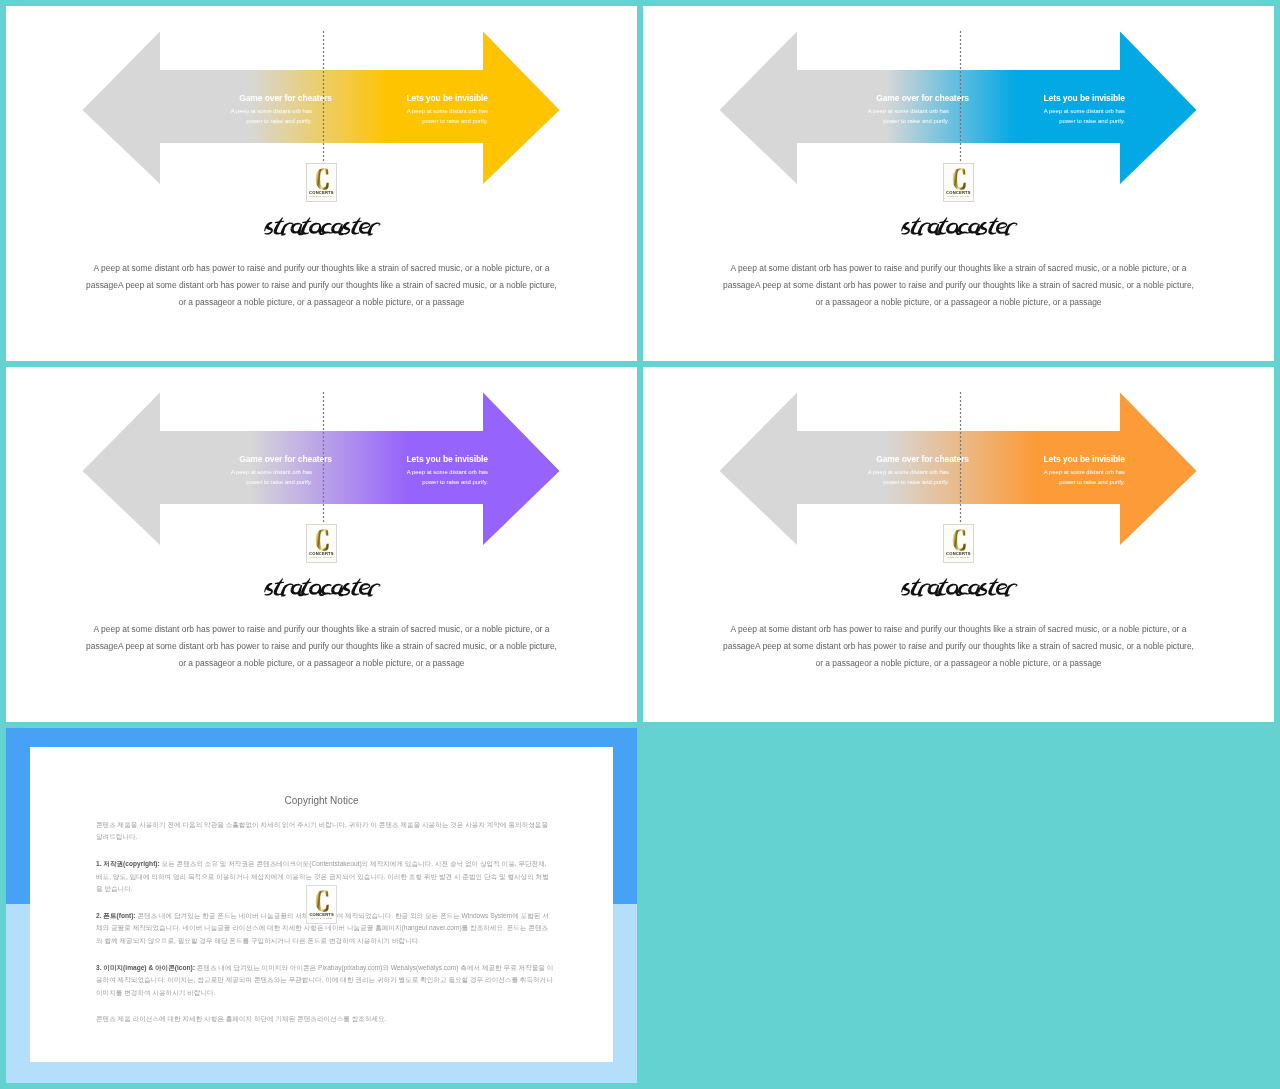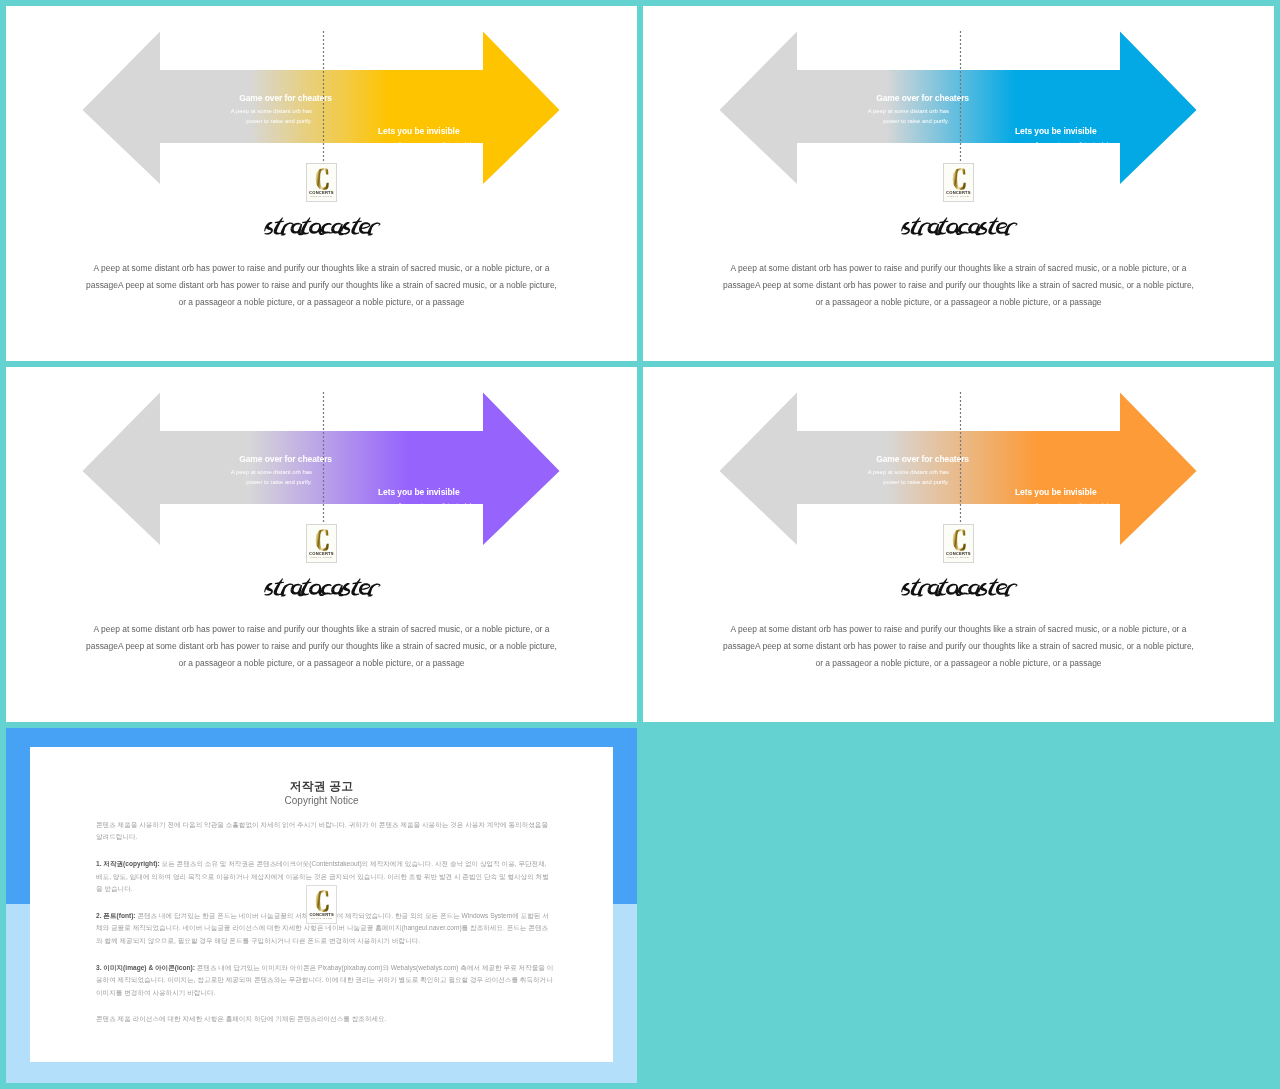--- a/index.html
+++ b/index.html
@@ -12,21 +12,21 @@
   .s2{left:643px;top:6px;width:631px;height:355px;}
   .s3{left:6px;top:367px;width:631px;height:355px;}
   .s4{left:643px;top:367px;width:631px;height:355px;}
   .s5{left:6px;top:728px;width:631px;height:355px;background:#47a2f6;}
 
   .arrowsvg{position:absolute;left:0;top:0;}
   .lbl{position:absolute;color:#fff;}
   .lbl .t{font-weight:bold;font-size:8.5px;letter-spacing:-0.1px;white-space:nowrap;}
   .lbl .d{font-size:5.9px;line-height:10.3px;margin-top:3.0px;width:90px;}
   .left-lbl{left:168px;top:87px;width:110px;text-align:right;margin-left:48px;}
-  .right-lbl{left:372px;top:87px;width:110px;margin-top:33px;}
+  .right-lbl{left:372px;top:87px;width:110px;text-align:right;}
   .right-lbl .d{margin-left:20px;}
 
   .dashline{position:absolute;left:313.6px;top:25px;width:7px;height:172px;}
   .logobox{position:absolute;left:299.6px;top:157px;width:31.6px;height:39px;border:1px solid #d6d6d6;background:#fdfdf8;}
   .logo-c{position:absolute;left:8.4px;top:4.2px;width:14.2px;height:22px;}
   .logo-n{position:absolute;left:0;right:0;top:25.6px;text-align:center;font-size:4.1px;font-weight:bold;letter-spacing:.2px;color:#2f2819;}
   .logo-s{position:absolute;left:0;right:0;top:30.8px;text-align:center;font-size:2.5px;letter-spacing:.65px;color:#9a8a62;}
   .brand{position:absolute;left:257px;top:210px;width:119px;height:20.5px;}
   .body-txt{position:absolute;left:76px;right:76px;top:254px;text-align:center;
             font-size:8.45px;line-height:16.9px;color:#616161;}
@@ -231,21 +231,20 @@
     <title>stratocaster</title>
     <g transform="skewX(-12)">
           <path d="M11.5 -30.2L11.4 -38.8 11.8 -46.7 12.6 -54.0 13.9 -60.7 15.6 -66.7 17.6 -72.2 20.0 -77.0 22.6 -81.2 25.5 -84.9 28.7 -87.9 32.0 -90.4 35.6 -92.4 39.4 -93.8 43.5 -94.8 48.0 -95.1 52.9 -94.8 53.9 -103.2 48.3 -104.0 42.6 -104.1 37.1 -103.4 31.7 -101.8 26.6 -99.3 21.9 -96.1 17.7 -92.2 13.8 -87.5 10.5 -82.2 7.7 -76.3 5.5 -69.8 3.8 -62.8 2.6 -55.3 2.1 -47.2 2.1 -38.7 2.7 -29.8 Z M51.6 -102.8L48.7 -101.8 45.7 -100.8 42.5 -99.7 39.3 -98.6 36.0 -97.4 32.7 -96.1 29.4 -94.6 26.1 -93.0 22.9 -91.2 19.8 -89.1 16.8 -86.7 14.0 -83.8 11.5 -80.3 9.5 -76.2 8.1 -71.6 7.6 -67.7 31.6 -68.3 30.9 -70.2 30.4 -71.0 30.2 -72.1 30.3 -73.5 30.8 -75.1 31.7 -76.9 33.1 -78.8 34.9 -80.7 36.9 -82.7 39.3 -84.6 41.8 -86.5 44.4 -88.3 47.2 -90.1 49.9 -91.9 52.6 -93.6 55.2 -95.2 Z M8.2 -64.1L10.0 -59.5 13.5 -54.5 17.7 -50.6 22.1 -47.8 26.6 -45.6 31.0 -43.9 35.5 -42.4 39.7 -41.2 43.8 -40.0 47.5 -38.9 50.8 -37.8 53.5 -36.8 55.6 -35.8 57.1 -35.0 58.1 -34.4 59.1 -32.3 72.7 -35.7 72.1 -40.0 70.0 -44.7 66.9 -48.7 63.2 -52.0 59.3 -54.6 55.2 -56.9 51.1 -59.0 47.0 -60.8 43.2 -62.6 39.6 -64.3 36.5 -65.9 34.0 -67.5 32.4 -68.8 31.5 -69.8 31.3 -70.2 30.9 -71.9 Z M59.0 -35.1L58.3 -32.0 57.4 -29.7 56.2 -27.6 54.8 -25.5 53.0 -23.6 50.9 -21.8 48.4 -20.1 45.6 -18.6 42.5 -17.3 38.9 -16.1 35.1 -15.3 31.0 -14.7 26.6 -14.4 21.9 -14.5 17.0 -15.0 11.7 -15.9 9.6 -8.1 14.9 -6.1 20.4 -4.6 25.8 -3.5 31.1 -3.0 36.4 -2.9 41.4 -3.3 46.3 -4.2 50.9 -5.7 55.3 -7.6 59.4 -10.0 63.0 -12.8 66.2 -16.2 68.8 -20.0 70.9 -24.2 72.2 -28.7 72.8 -32.9 Z M124.5 -141.6L120.7 -135.5 116.9 -129.1 112.9 -122.4 109.0 -115.5 105.1 -108.5 101.3 -101.2 97.6 -93.9 94.2 -86.5 90.9 -79.1 87.9 -71.8 85.3 -64.4 83.0 -57.2 81.2 -50.0 79.8 -42.9 79.1 -36.0 79.1 -29.9 106.1 -30.1 105.9 -35.0 106.1 -39.8 106.8 -45.3 107.7 -51.3 109.1 -57.7 110.7 -64.5 112.5 -71.6 114.5 -79.0 116.7 -86.5 119.0 -94.0 121.3 -101.7 123.7 -109.3 125.9 -116.8 128.1 -124.2 130.1 -131.5 131.8 -138.4 Z M79.5 -26.7L81.3 -22.3 84.0 -17.5 87.4 -13.3 91.3 -9.9 95.5 -7.2 100.0 -5.2 104.6 -3.8 109.3 -3.1 114.1 -2.9 118.9 -3.1 123.7 -3.8 128.6 -4.9 133.4 -6.5 138.2 -8.4 143.0 -10.7 147.6 -13.3 144.4 -20.7 139.6 -19.2 135.1 -18.2 130.8 -17.6 126.6 -17.4 122.8 -17.5 119.2 -18.0 116.0 -18.8 113.2 -19.9 110.8 -21.2 108.9 -22.7 107.5 -24.2 106.5 -25.8 106.0 -27.4 105.7 -28.9 105.7 -30.5 105.6 -33.3 Z M75.4 -95.0L107.7 -97.3 146.6 -105.8 145.3 -114.2 105.9 -110.7 74.1 -105.0 Z M158.0 -85.6L155.8 -80.9 153.6 -76.2 151.6 -71.3 149.6 -66.5 147.7 -61.6 146.0 -56.6 144.4 -51.6 142.9 -46.6 141.6 -41.6 140.5 -36.6 139.5 -31.6 138.8 -26.6 138.3 -21.6 138.0 -16.7 138.0 -11.8 138.3 -7.3 164.3 -8.7 164.1 -12.6 164.0 -16.4 164.1 -20.3 164.2 -24.4 164.4 -28.7 164.7 -33.1 165.1 -37.7 165.5 -42.4 166.0 -47.2 166.5 -52.1 167.0 -57.0 167.5 -62.0 168.1 -67.1 168.6 -72.2 169.1 -77.3 169.5 -82.4 Z M142.3 1.4L144.6 2.6 147.6 4.0 150.6 4.9 153.6 5.4 156.5 5.6 159.3 5.4 162.1 5.1 164.8 4.5 167.5 3.7 170.1 2.7 172.6 1.6 175.1 0.2 177.5 -1.3 179.8 -2.9 181.9 -4.8 183.8 -6.7 179.3 -13.3 177.1 -12.4 175.1 -11.8 173.0 -11.4 171.1 -11.2 169.1 -11.1 167.3 -11.3 165.6 -11.6 164.1 -12.0 162.7 -12.5 161.5 -13.2 160.6 -13.9 160.0 -14.7 159.7 -15.5 159.8 -16.1 160.3 -16.5 160.3 -17.4 Z M166.3 -56.7L168.4 -61.6 170.6 -65.9 173.0 -69.7 175.6 -73.3 178.3 -76.5 181.2 -79.3 184.2 -81.8 187.3 -83.9 190.6 -85.7 193.9 -87.2 197.4 -88.3 200.9 -89.1 204.6 -89.4 208.3 -89.4 212.0 -89.1 215.9 -88.2 218.4 -95.8 214.2 -97.5 209.8 -98.9 205.2 -99.8 200.4 -100.2 195.7 -100.1 190.8 -99.6 186.0 -98.6 181.2 -97.1 176.4 -95.0 171.7 -92.5 167.1 -89.5 162.6 -86.0 158.4 -82.0 154.3 -77.5 150.4 -72.5 147.0 -67.3 Z M215.6 -88.3L217.2 -87.6 218.2 -86.9 218.9 -86.3 219.2 -85.9 219.4 -85.6 219.4 -85.6 219.4 -85.6 219.4 -85.5 219.3 -85.3 219.1 -84.9 218.7 -84.4 218.0 -83.8 217.1 -83.2 215.9 -82.6 214.5 -82.0 212.8 -81.5 214.4 -74.5 216.5 -74.9 218.6 -75.4 220.6 -76.2 222.4 -77.1 224.0 -78.2 225.4 -79.6 226.5 -81.1 227.4 -83.0 227.8 -85.0 227.7 -87.1 227.1 -89.1 226.0 -90.9 224.5 -92.5 222.8 -93.8 220.8 -94.8 218.7 -95.7 Z M286.8 -90.2L281.9 -92.9 276.4 -95.1 270.7 -96.6 264.8 -97.4 258.9 -97.5 253.0 -96.9 247.2 -95.7 241.5 -93.8 236.0 -91.3 230.8 -88.1 226.0 -84.1 221.6 -79.5 217.8 -74.1 214.7 -68.0 212.5 -61.3 211.3 -55.0 237.2 -53.0 236.9 -57.6 237.0 -61.1 237.7 -64.5 238.9 -67.8 240.6 -70.9 242.9 -73.9 245.7 -76.7 248.9 -79.2 252.4 -81.3 256.4 -82.9 260.5 -84.2 264.8 -84.9 269.3 -85.1 273.7 -84.7 278.2 -83.6 282.8 -81.8 Z M211.3 -53.3L212.0 -47.5 213.5 -41.4 215.6 -35.7 218.4 -30.5 221.9 -25.9 225.8 -21.9 230.1 -18.5 234.8 -15.8 239.8 -13.8 244.9 -12.4 250.2 -11.6 255.6 -11.5 261.0 -11.9 266.4 -12.9 271.8 -14.5 276.7 -16.4 271.5 -31.6 267.1 -30.3 263.3 -29.6 259.5 -29.4 256.1 -29.6 252.8 -30.1 249.9 -31.0 247.2 -32.2 244.9 -33.7 242.9 -35.4 241.2 -37.3 239.8 -39.4 238.7 -41.7 237.9 -44.3 237.3 -47.2 237.1 -50.4 237.3 -54.7 Z M279.1 -17.8L282.4 -19.9 285.6 -22.8 288.5 -26.2 290.9 -29.9 292.9 -33.9 294.6 -38.1 296.0 -42.6 297.0 -47.2 297.8 -52.0 298.3 -56.8 298.5 -61.9 298.5 -67.0 298.3 -72.1 297.9 -77.4 297.3 -82.7 296.5 -88.0 287.3 -88.0 286.5 -82.9 285.6 -77.8 284.7 -73.0 283.8 -68.2 282.8 -63.7 281.8 -59.3 280.8 -55.2 279.7 -51.3 278.6 -47.7 277.4 -44.4 276.2 -41.4 274.9 -38.6 273.6 -36.2 272.3 -34.1 271.0 -32.2 269.1 -30.2 Z M287.4 -88.7L285.5 -82.1 283.7 -75.8 282.1 -69.7 280.6 -63.8 279.3 -58.1 278.2 -52.5 277.3 -47.2 276.5 -42.1 275.9 -37.2 275.6 -32.5 275.4 -27.9 275.5 -23.5 275.8 -19.3 276.4 -15.2 277.2 -11.3 278.3 -8.1 302.0 -15.9 301.2 -18.2 300.6 -20.4 299.9 -23.0 299.4 -25.9 298.8 -29.3 298.3 -33.0 297.9 -37.0 297.5 -41.4 297.2 -46.1 297.0 -51.1 296.8 -56.4 296.6 -62.0 296.5 -67.9 296.5 -74.1 296.5 -80.6 296.5 -87.3 Z M281.8 -2.7L284.5 -1.1 287.9 0.6 291.4 1.9 294.9 2.7 298.4 3.2 301.9 3.4 305.3 3.2 308.7 2.7 312.1 2.0 315.4 1.0 318.7 -0.2 321.8 -1.6 324.9 -3.3 327.9 -5.2 330.7 -7.4 333.3 -9.6 328.9 -16.4 326.1 -15.1 323.3 -14.2 320.7 -13.5 318.0 -13.1 315.5 -12.9 313.0 -12.9 310.7 -13.1 308.5 -13.5 306.5 -14.1 304.6 -14.8 303.1 -15.7 301.7 -16.6 300.6 -17.7 299.8 -18.7 299.3 -19.8 298.5 -21.3 Z M345.2 -141.6L341.4 -135.5 337.6 -129.1 333.7 -122.4 329.7 -115.5 325.8 -108.5 322.0 -101.2 318.4 -93.9 314.9 -86.5 311.6 -79.1 308.6 -71.8 306.0 -64.4 303.7 -57.2 301.9 -50.0 300.6 -42.9 299.8 -36.0 299.8 -29.9 326.8 -30.1 326.6 -35.0 326.9 -39.8 327.5 -45.3 328.5 -51.3 329.8 -57.7 331.4 -64.5 333.2 -71.6 335.3 -79.0 337.5 -86.5 339.7 -94.0 342.1 -101.7 344.4 -109.3 346.7 -116.8 348.8 -124.2 350.8 -131.5 352.6 -138.4 Z M300.2 -26.7L302.0 -22.3 304.7 -17.5 308.1 -13.3 312.0 -9.9 316.2 -7.2 320.7 -5.2 325.3 -3.8 330.0 -3.1 334.8 -2.9 339.6 -3.1 344.4 -3.8 349.3 -4.9 354.1 -6.5 358.9 -8.4 363.7 -10.7 368.3 -13.3 365.1 -20.7 360.3 -19.2 355.8 -18.2 351.5 -17.6 347.4 -17.4 343.5 -17.5 339.9 -18.0 336.7 -18.8 333.9 -19.9 331.5 -21.2 329.6 -22.7 328.2 -24.2 327.3 -25.8 326.7 -27.4 326.4 -28.9 326.4 -30.5 326.4 -33.3 Z M296.1 -95.0L328.5 -97.3 367.3 -105.8 366.0 -114.2 326.6 -110.7 294.9 -105.0 Z M439.8 -90.6L434.3 -93.4 428.2 -95.5 422.1 -97.0 415.9 -97.7 409.6 -97.9 403.4 -97.3 397.4 -96.1 391.5 -94.2 385.8 -91.6 380.5 -88.3 375.5 -84.3 371.0 -79.6 367.2 -74.2 364.1 -68.1 362.0 -61.3 360.8 -55.0 386.8 -53.0 386.5 -57.6 386.6 -61.1 387.3 -64.4 388.6 -67.6 390.4 -70.7 392.7 -73.7 395.5 -76.4 398.8 -78.8 402.6 -80.9 406.7 -82.6 411.2 -83.8 415.8 -84.5 420.7 -84.7 425.7 -84.2 430.7 -83.2 435.9 -81.4 Z M360.8 -53.2L361.6 -47.0 363.2 -40.5 365.6 -34.5 368.8 -29.0 372.6 -24.2 377.0 -20.0 381.8 -16.6 387.0 -13.9 392.5 -12.0 398.2 -10.7 404.0 -10.1 410.0 -10.1 416.0 -10.7 422.0 -11.9 428.1 -13.7 433.7 -16.0 427.8 -32.0 422.8 -30.3 418.2 -29.3 413.9 -28.8 409.7 -28.7 405.8 -29.1 402.2 -29.9 399.0 -31.1 396.2 -32.6 393.7 -34.3 391.7 -36.3 390.0 -38.5 388.6 -41.0 387.6 -43.7 387.0 -46.7 386.7 -50.1 386.8 -54.8 Z M435.9 -17.3L439.7 -19.8 443.5 -23.1 446.8 -26.9 449.6 -31.0 451.8 -35.5 453.6 -40.2 454.7 -45.1 455.4 -50.2 455.5 -55.3 455.1 -60.4 454.2 -65.5 452.7 -70.5 450.8 -75.4 448.4 -80.0 445.4 -84.5 442.2 -88.5 433.6 -83.5 435.2 -79.1 436.4 -75.0 437.3 -70.9 437.8 -67.0 438.1 -63.1 438.1 -59.4 437.8 -55.8 437.3 -52.3 436.5 -49.0 435.6 -45.9 434.5 -43.0 433.2 -40.3 431.7 -37.7 430.0 -35.3 428.1 -33.1 425.6 -30.7 Z M443.1 -61.2L443.2 -57.0 443.3 -53.1 443.3 -49.2 443.3 -45.4 443.4 -41.7 443.5 -38.1 443.6 -34.6 443.8 -31.1 444.1 -27.8 444.5 -24.5 445.1 -21.2 445.8 -18.1 446.7 -15.0 447.9 -11.9 449.3 -9.0 450.8 -6.6 467.7 -17.4 466.6 -18.9 465.9 -20.3 465.1 -21.9 464.4 -23.8 463.6 -26.0 462.8 -28.4 462.1 -31.0 461.3 -33.9 460.6 -37.0 459.8 -40.2 459.0 -43.6 458.1 -47.2 457.2 -51.0 456.2 -54.8 455.2 -58.8 454.0 -62.8 Z M453.0 -4.2L455.4 -2.8 458.3 -1.3 461.4 -0.2 464.4 0.5 467.5 1.0 470.7 1.1 473.8 1.0 476.9 0.6 479.9 0.0 482.9 -0.9 485.8 -2.0 488.6 -3.4 491.4 -5.0 494.0 -6.9 496.5 -8.9 498.8 -11.1 494.5 -16.9 492.0 -15.6 489.6 -14.6 487.2 -13.8 484.9 -13.3 482.6 -13.0 480.4 -12.8 478.3 -12.9 476.3 -13.1 474.5 -13.6 472.7 -14.1 471.1 -14.8 469.7 -15.6 468.5 -16.5 467.5 -17.4 466.6 -18.4 465.5 -19.8 Z M536.8 -85.7L533.0 -88.9 528.3 -91.8 523.2 -93.9 517.7 -95.4 512.0 -96.2 506.0 -96.3 499.9 -95.7 493.9 -94.5 487.8 -92.5 482.0 -89.8 476.3 -86.2 471.1 -81.8 466.3 -76.5 462.3 -70.3 459.1 -63.2 457.1 -56.3 482.7 -51.7 483.0 -57.0 483.7 -60.9 485.0 -64.6 486.8 -68.1 489.2 -71.3 492.2 -74.3 495.6 -76.8 499.4 -79.0 503.4 -80.8 507.7 -82.0 512.0 -82.7 516.2 -83.0 520.3 -82.6 524.2 -81.8 527.8 -80.5 531.2 -78.3 Z M456.9 -54.7L457.1 -48.5 458.0 -41.8 459.9 -35.5 462.6 -29.9 466.2 -24.9 470.3 -20.6 475.0 -17.1 480.0 -14.4 485.3 -12.4 490.8 -11.1 496.5 -10.4 502.2 -10.3 508.1 -10.7 513.9 -11.7 519.8 -13.3 525.4 -15.3 521.3 -28.7 516.2 -27.5 511.5 -26.8 507.0 -26.6 502.7 -26.9 498.7 -27.5 495.1 -28.6 492.0 -29.9 489.2 -31.6 487.0 -33.5 485.2 -35.5 483.8 -37.7 482.9 -40.0 482.3 -42.6 482.0 -45.4 482.2 -48.7 482.9 -53.3 Z M520.1 -15.8L522.4 -14.9 524.9 -14.0 527.5 -13.2 530.1 -12.5 532.7 -12.0 535.4 -11.7 538.0 -11.4 540.7 -11.4 543.4 -11.4 546.0 -11.7 548.6 -12.1 551.2 -12.7 553.7 -13.4 556.1 -14.4 558.4 -15.5 560.5 -16.8 557.3 -23.2 555.3 -22.4 553.4 -21.8 551.5 -21.4 549.6 -21.2 547.6 -21.1 545.6 -21.1 543.5 -21.3 541.5 -21.6 539.5 -22.1 537.5 -22.6 535.6 -23.3 533.7 -24.1 531.8 -25.0 530.1 -25.9 528.4 -27.0 526.6 -28.2 Z M614.3 -90.2L609.4 -92.9 603.9 -95.1 598.2 -96.6 592.4 -97.4 586.5 -97.5 580.6 -96.9 574.7 -95.7 569.0 -93.8 563.6 -91.3 558.3 -88.1 553.5 -84.1 549.1 -79.5 545.3 -74.1 542.2 -68.0 540.0 -61.3 538.8 -55.0 564.8 -53.0 564.4 -57.6 564.5 -61.1 565.2 -64.5 566.4 -67.8 568.2 -70.9 570.4 -73.9 573.2 -76.7 576.4 -79.2 580.0 -81.3 583.9 -82.9 588.0 -84.2 592.3 -84.9 596.8 -85.1 601.2 -84.7 605.7 -83.6 610.3 -81.8 Z M538.8 -53.3L539.5 -47.5 541.0 -41.4 543.2 -35.7 546.0 -30.5 549.4 -25.9 553.3 -21.9 557.7 -18.5 562.4 -15.8 567.3 -13.8 572.5 -12.4 577.7 -11.6 583.1 -11.5 588.5 -11.9 593.9 -12.9 599.3 -14.5 604.3 -16.4 599.0 -31.6 594.6 -30.3 590.8 -29.6 587.1 -29.4 583.6 -29.6 580.3 -30.1 577.4 -31.0 574.7 -32.2 572.4 -33.7 570.4 -35.4 568.7 -37.3 567.3 -39.4 566.2 -41.7 565.4 -44.3 564.8 -47.2 564.6 -50.4 564.8 -54.7 Z M606.7 -17.8L609.9 -19.9 613.1 -22.8 616.0 -26.2 618.4 -29.9 620.5 -33.9 622.1 -38.1 623.5 -42.6 624.5 -47.2 625.3 -52.0 625.8 -56.8 626.0 -61.9 626.0 -67.0 625.8 -72.1 625.4 -77.4 624.8 -82.7 624.0 -88.0 614.8 -88.0 614.0 -82.9 613.1 -77.8 612.2 -73.0 611.3 -68.2 610.3 -63.7 609.3 -59.3 608.3 -55.2 607.2 -51.3 606.1 -47.7 604.9 -44.4 603.7 -41.4 602.4 -38.6 601.2 -36.2 599.9 -34.1 598.5 -32.2 596.6 -30.2 Z M614.9 -88.7L613.0 -82.1 611.2 -75.8 609.6 -69.7 608.1 -63.8 606.9 -58.1 605.7 -52.5 604.8 -47.2 604.0 -42.1 603.5 -37.2 603.1 -32.5 602.9 -27.9 603.0 -23.5 603.3 -19.3 603.9 -15.2 604.8 -11.3 605.8 -8.1 629.5 -15.9 628.7 -18.2 628.1 -20.4 627.5 -23.0 626.9 -25.9 626.3 -29.3 625.9 -33.0 625.4 -37.0 625.1 -41.4 624.8 -46.1 624.5 -51.1 624.3 -56.4 624.2 -62.0 624.1 -67.9 624.0 -74.1 624.0 -80.6 624.0 -87.3 Z M609.3 -2.7L612.0 -1.1 615.4 0.6 618.9 1.9 622.4 2.7 625.9 3.2 629.4 3.4 632.8 3.2 636.3 2.7 639.6 2.0 643.0 1.0 646.2 -0.2 649.4 -1.6 652.4 -3.3 655.4 -5.2 658.2 -7.4 660.8 -9.6 656.4 -16.4 653.6 -15.1 650.9 -14.2 648.2 -13.5 645.5 -13.1 643.0 -12.9 640.5 -12.9 638.2 -13.1 636.0 -13.5 634.0 -14.1 632.2 -14.8 630.6 -15.7 629.2 -16.6 628.2 -17.7 627.4 -18.7 626.8 -19.8 626.0 -21.3 Z M634.5 -30.2L634.4 -38.8 634.8 -46.7 635.6 -54.0 636.9 -60.7 638.6 -66.7 640.6 -72.2 643.0 -77.0 645.6 -81.2 648.5 -84.9 651.7 -87.9 655.0 -90.4 658.6 -92.4 662.4 -93.8 666.5 -94.8 671.0 -95.1 675.9 -94.8 676.9 -103.2 671.3 -104.0 665.6 -104.1 660.1 -103.4 654.7 -101.8 649.6 -99.3 644.9 -96.1 640.7 -92.2 636.8 -87.5 633.5 -82.2 630.7 -76.3 628.5 -69.8 626.8 -62.8 625.6 -55.3 625.1 -47.2 625.1 -38.7 625.7 -29.8 Z M674.6 -102.8L671.7 -101.8 668.7 -100.8 665.5 -99.7 662.3 -98.6 659.0 -97.4 655.7 -96.1 652.4 -94.6 649.1 -93.0 645.9 -91.2 642.8 -89.1 639.8 -86.7 637.0 -83.8 634.5 -80.3 632.5 -76.2 631.1 -71.6 630.6 -67.7 654.6 -68.3 653.9 -70.2 653.4 -71.0 653.2 -72.1 653.3 -73.5 653.8 -75.1 654.7 -76.9 656.1 -78.8 657.9 -80.7 659.9 -82.7 662.3 -84.6 664.8 -86.5 667.4 -88.3 670.2 -90.1 672.9 -91.9 675.6 -93.6 678.2 -95.2 Z M631.2 -64.1L633.0 -59.5 636.5 -54.5 640.7 -50.6 645.1 -47.8 649.6 -45.6 654.0 -43.9 658.5 -42.4 662.7 -41.2 666.8 -40.0 670.5 -38.9 673.8 -37.8 676.5 -36.8 678.6 -35.8 680.1 -35.0 681.1 -34.4 682.1 -32.3 695.7 -35.7 695.1 -40.0 693.0 -44.7 689.9 -48.7 686.2 -52.0 682.3 -54.6 678.2 -56.9 674.1 -59.0 670.0 -60.8 666.2 -62.6 662.6 -64.3 659.5 -65.9 657.0 -67.5 655.4 -68.8 654.5 -69.8 654.3 -70.2 653.9 -71.9 Z M682.0 -35.1L681.3 -32.0 680.4 -29.7 679.2 -27.6 677.8 -25.5 676.0 -23.6 673.9 -21.8 671.4 -20.1 668.6 -18.6 665.5 -17.3 661.9 -16.1 658.1 -15.3 654.0 -14.7 649.6 -14.4 644.9 -14.5 640.0 -15.0 634.7 -15.9 632.6 -8.1 637.9 -6.1 643.4 -4.6 648.8 -3.5 654.1 -3.0 659.4 -2.9 664.4 -3.3 669.3 -4.2 673.9 -5.7 678.3 -7.6 682.4 -10.0 686.0 -12.8 689.2 -16.2 691.8 -20.0 693.9 -24.2 695.2 -28.7 695.8 -32.9 Z M751.0 -141.6L747.3 -135.5 743.4 -129.1 739.5 -122.4 735.6 -115.5 731.7 -108.5 727.9 -101.2 724.2 -93.9 720.7 -86.5 717.5 -79.1 714.5 -71.8 711.8 -64.4 709.6 -57.2 707.7 -50.0 706.4 -42.9 705.7 -36.0 705.6 -29.9 732.6 -30.1 732.5 -35.0 732.7 -39.8 733.3 -45.3 734.3 -51.3 735.6 -57.7 737.2 -64.5 739.1 -71.6 741.1 -79.0 743.3 -86.5 745.6 -94.0 747.9 -101.7 750.2 -109.3 752.5 -116.8 754.6 -124.2 756.6 -131.5 758.4 -138.4 Z M706.0 -26.7L707.8 -22.3 710.6 -17.5 713.9 -13.3 717.8 -9.9 722.1 -7.2 726.5 -5.2 731.2 -3.8 735.9 -3.1 740.6 -2.9 745.5 -3.1 750.3 -3.8 755.1 -4.9 760.0 -6.5 764.8 -8.4 769.5 -10.7 774.1 -13.3 770.9 -20.7 766.2 -19.2 761.7 -18.2 757.3 -17.6 753.2 -17.4 749.3 -17.5 745.8 -18.0 742.6 -18.8 739.7 -19.9 737.4 -21.2 735.5 -22.7 734.1 -24.2 733.1 -25.8 732.5 -27.4 732.3 -28.9 732.2 -30.5 732.2 -33.3 Z M701.9 -95.0L734.3 -97.3 773.2 -105.8 771.9 -114.2 732.4 -110.7 700.7 -105.0 Z M780.4 -47.5L805.7 -50.1 831.5 -57.0 846.1 -68.6 841.3 -75.4 827.4 -67.0 803.4 -61.9 778.9 -56.5 Z M847.9 -71.7L848.5 -75.5 848.2 -79.8 846.8 -83.9 844.7 -87.7 841.8 -91.1 838.3 -94.0 834.4 -96.6 830.0 -98.8 825.2 -100.5 820.2 -101.8 814.8 -102.7 809.3 -103.0 803.6 -102.8 797.8 -102.0 792.0 -100.6 786.7 -98.8 794.0 -81.2 798.1 -83.3 802.0 -84.8 806.0 -85.9 810.0 -86.6 814.1 -86.9 818.0 -86.8 821.8 -86.4 825.4 -85.7 828.7 -84.7 831.6 -83.5 834.1 -82.1 836.1 -80.5 837.6 -78.9 838.8 -77.1 839.4 -75.1 839.5 -72.3 Z M784.9 -97.8L780.2 -95.0 775.5 -90.7 771.6 -85.8 768.5 -80.3 766.1 -74.5 764.5 -68.3 763.7 -62.0 763.5 -55.6 764.1 -49.2 765.4 -42.9 767.4 -36.8 770.3 -30.9 773.9 -25.5 778.4 -20.6 783.7 -16.6 789.0 -13.8 798.7 -30.2 795.3 -32.7 793.0 -35.1 791.0 -37.9 789.4 -41.1 788.0 -44.6 787.0 -48.3 786.3 -52.3 786.0 -56.4 786.0 -60.4 786.5 -64.4 787.2 -68.2 788.3 -71.7 789.6 -74.8 791.2 -77.5 792.9 -79.8 795.7 -82.2 Z M790.2 -13.2L794.7 -11.6 799.6 -10.3 804.5 -9.4 809.4 -9.0 814.2 -8.9 818.9 -9.2 823.5 -9.8 828.0 -10.7 832.3 -11.9 836.5 -13.4 840.4 -15.2 844.2 -17.2 847.8 -19.4 851.1 -21.8 854.1 -24.4 856.7 -27.0 852.1 -33.0 849.1 -31.3 846.1 -29.8 842.9 -28.5 839.7 -27.4 836.3 -26.4 832.8 -25.7 829.2 -25.1 825.7 -24.8 822.1 -24.7 818.5 -24.8 814.9 -25.1 811.3 -25.7 807.9 -26.6 804.5 -27.6 801.1 -29.0 797.5 -30.8 Z M859.3 -85.6L857.1 -80.9 854.9 -76.2 852.9 -71.3 850.9 -66.5 849.0 -61.6 847.3 -56.6 845.7 -51.6 844.2 -46.6 842.9 -41.6 841.8 -36.6 840.8 -31.6 840.1 -26.6 839.6 -21.6 839.4 -16.7 839.4 -11.8 839.6 -7.3 865.6 -8.7 865.4 -12.6 865.4 -16.4 865.4 -20.3 865.5 -24.4 865.7 -28.7 866.0 -33.1 866.4 -37.7 866.8 -42.4 867.3 -47.2 867.8 -52.1 868.3 -57.0 868.9 -62.0 869.4 -67.1 869.9 -72.2 870.4 -77.3 870.9 -82.4 Z M843.6 1.4L845.9 2.6 848.9 4.0 851.9 4.9 854.9 5.4 857.8 5.6 860.6 5.4 863.4 5.1 866.1 4.5 868.8 3.7 871.4 2.7 873.9 1.6 876.4 0.2 878.8 -1.3 881.1 -2.9 883.3 -4.8 885.1 -6.7 880.6 -13.3 878.4 -12.4 876.4 -11.8 874.4 -11.4 872.4 -11.2 870.5 -11.1 868.6 -11.3 866.9 -11.6 865.4 -12.0 864.0 -12.5 862.8 -13.2 861.9 -13.9 861.3 -14.7 861.0 -15.5 861.1 -16.1 861.6 -16.5 861.6 -17.4 Z M867.6 -56.7L869.8 -61.6 871.9 -65.9 874.3 -69.7 876.9 -73.3 879.6 -76.5 882.5 -79.3 885.5 -81.8 888.6 -83.9 891.9 -85.7 895.2 -87.2 898.7 -88.3 902.3 -89.1 905.9 -89.4 909.6 -89.4 913.3 -89.1 917.3 -88.2 919.7 -95.8 915.6 -97.5 911.1 -98.9 906.5 -99.8 901.8 -100.2 897.0 -100.1 892.1 -99.6 887.3 -98.6 882.5 -97.1 877.7 -95.0 873.0 -92.5 868.4 -89.5 864.0 -86.0 859.7 -82.0 855.6 -77.5 851.8 -72.5 848.3 -67.3 Z M916.9 -88.3L918.5 -87.6 919.5 -86.9 920.2 -86.3 920.6 -85.9 920.7 -85.6 920.7 -85.6 920.7 -85.6 920.7 -85.5 920.6 -85.3 920.4 -84.9 920.0 -84.4 919.3 -83.8 918.4 -83.2 917.2 -82.6 915.8 -82.0 914.1 -81.5 915.7 -74.5 917.8 -74.9 919.9 -75.4 921.9 -76.2 923.7 -77.1 925.3 -78.2 926.7 -79.6 927.9 -81.1 928.7 -83.0 929.1 -85.0 929.0 -87.1 928.4 -89.1 927.3 -90.9 925.9 -92.5 924.1 -93.8 922.1 -94.8 920.1 -95.7 Z" fill="#111"></path>
         </g>
   </svg>
   <div class="body-txt">A peep at some distant orb has power to raise and purify our thoughts like a strain of sacred music, or a noble picture, or a passageA peep at some distant orb has power to raise and purify our thoughts like a strain of sacred music, or a noble picture, or a passageor a noble picture, or a passageor a noble picture, or a passage</div>
 </div>
   <div class="slide s5">
     <div class="lowerband"></div>
     <div class="cpcard">
-      <div class="cp-title">저작권 공고</div>
       <div class="cp-sub">Copyright Notice</div>
       <div class="cp-body">
         <p>콘텐츠 제품을 사용하기 전에 다음의 약관을 소홀함없이 자세히 읽어 주시기 바랍니다. 귀하가 이 콘텐츠 제품을 사용하는 것은 사용자 계약에 동의하셨음을 알려드립니다.</p>
         <p><b>1. 저작권(copyright):</b><span> 모든 콘텐츠의 소유 및 저작권은 콘텐츠테이크아웃(Contentstakeout)의 제작자에게 있습니다. 사전 승낙 없이 상업적 이용, 무단전재, 배포, 양도, 임대에 의하여 영리 목적으로 이용하거나 제삼자에게 이용하는 것은 금지되어 있습니다. 이러한 조항 위반 발견 시 준법인 단속 및 형사상의 처벌을 받습니다.</span></p>
         <p><b>2. 폰트(font):</b><span> 콘텐츠 내에 담겨있는 한글 폰트는 네이버 나눔글꼴의 서체를 사용하여 제작되었습니다. 한글 외의 모든 폰트는 Windows System에 포함된 서체와 글꼴로 제작되었습니다. 네이버 나눔글꼴 라이선스에 대한 자세한 사항은 네이버 나눔글꼴 홈페이지(hangeul.naver.com)를 참조하세요. 폰트는 콘텐츠와 함께 제공되지 않으므로, 필요할 경우 해당 폰트를 구입하시거나 다른 폰트로 변경하여 사용하시기 바랍니다.</span></p>
         <p><b>3. 이미지(image) &amp; 아이콘(icon):</b><span> 콘텐츠 내에 담겨있는 이미지와 아이콘은 Pixabay(pixabay.com)와 Webalys(webalys.com) 측에서 제공한 무료 저작물을 이용하여 제작되었습니다. 이미지는, 참고로만 제공되며 콘텐츠와는 무관합니다. 이에 대한 권리는 귀하가 별도로 확인하고 필요할 경우 라이선스를 취득하거나 이미지를 변경하여 사용하시기 바랍니다.</span></p>
         <p>콘텐츠 제품 라이선스에 대한 자세한 사항은 홈페이지 하단에 기재된 콘텐츠라이선스를 참조하세요.</p>
       </div>
       <div class="logobox cp-watermark">
         <svg class="logo-c" viewBox="0 0 100 102" preserveAspectRatio="none">

